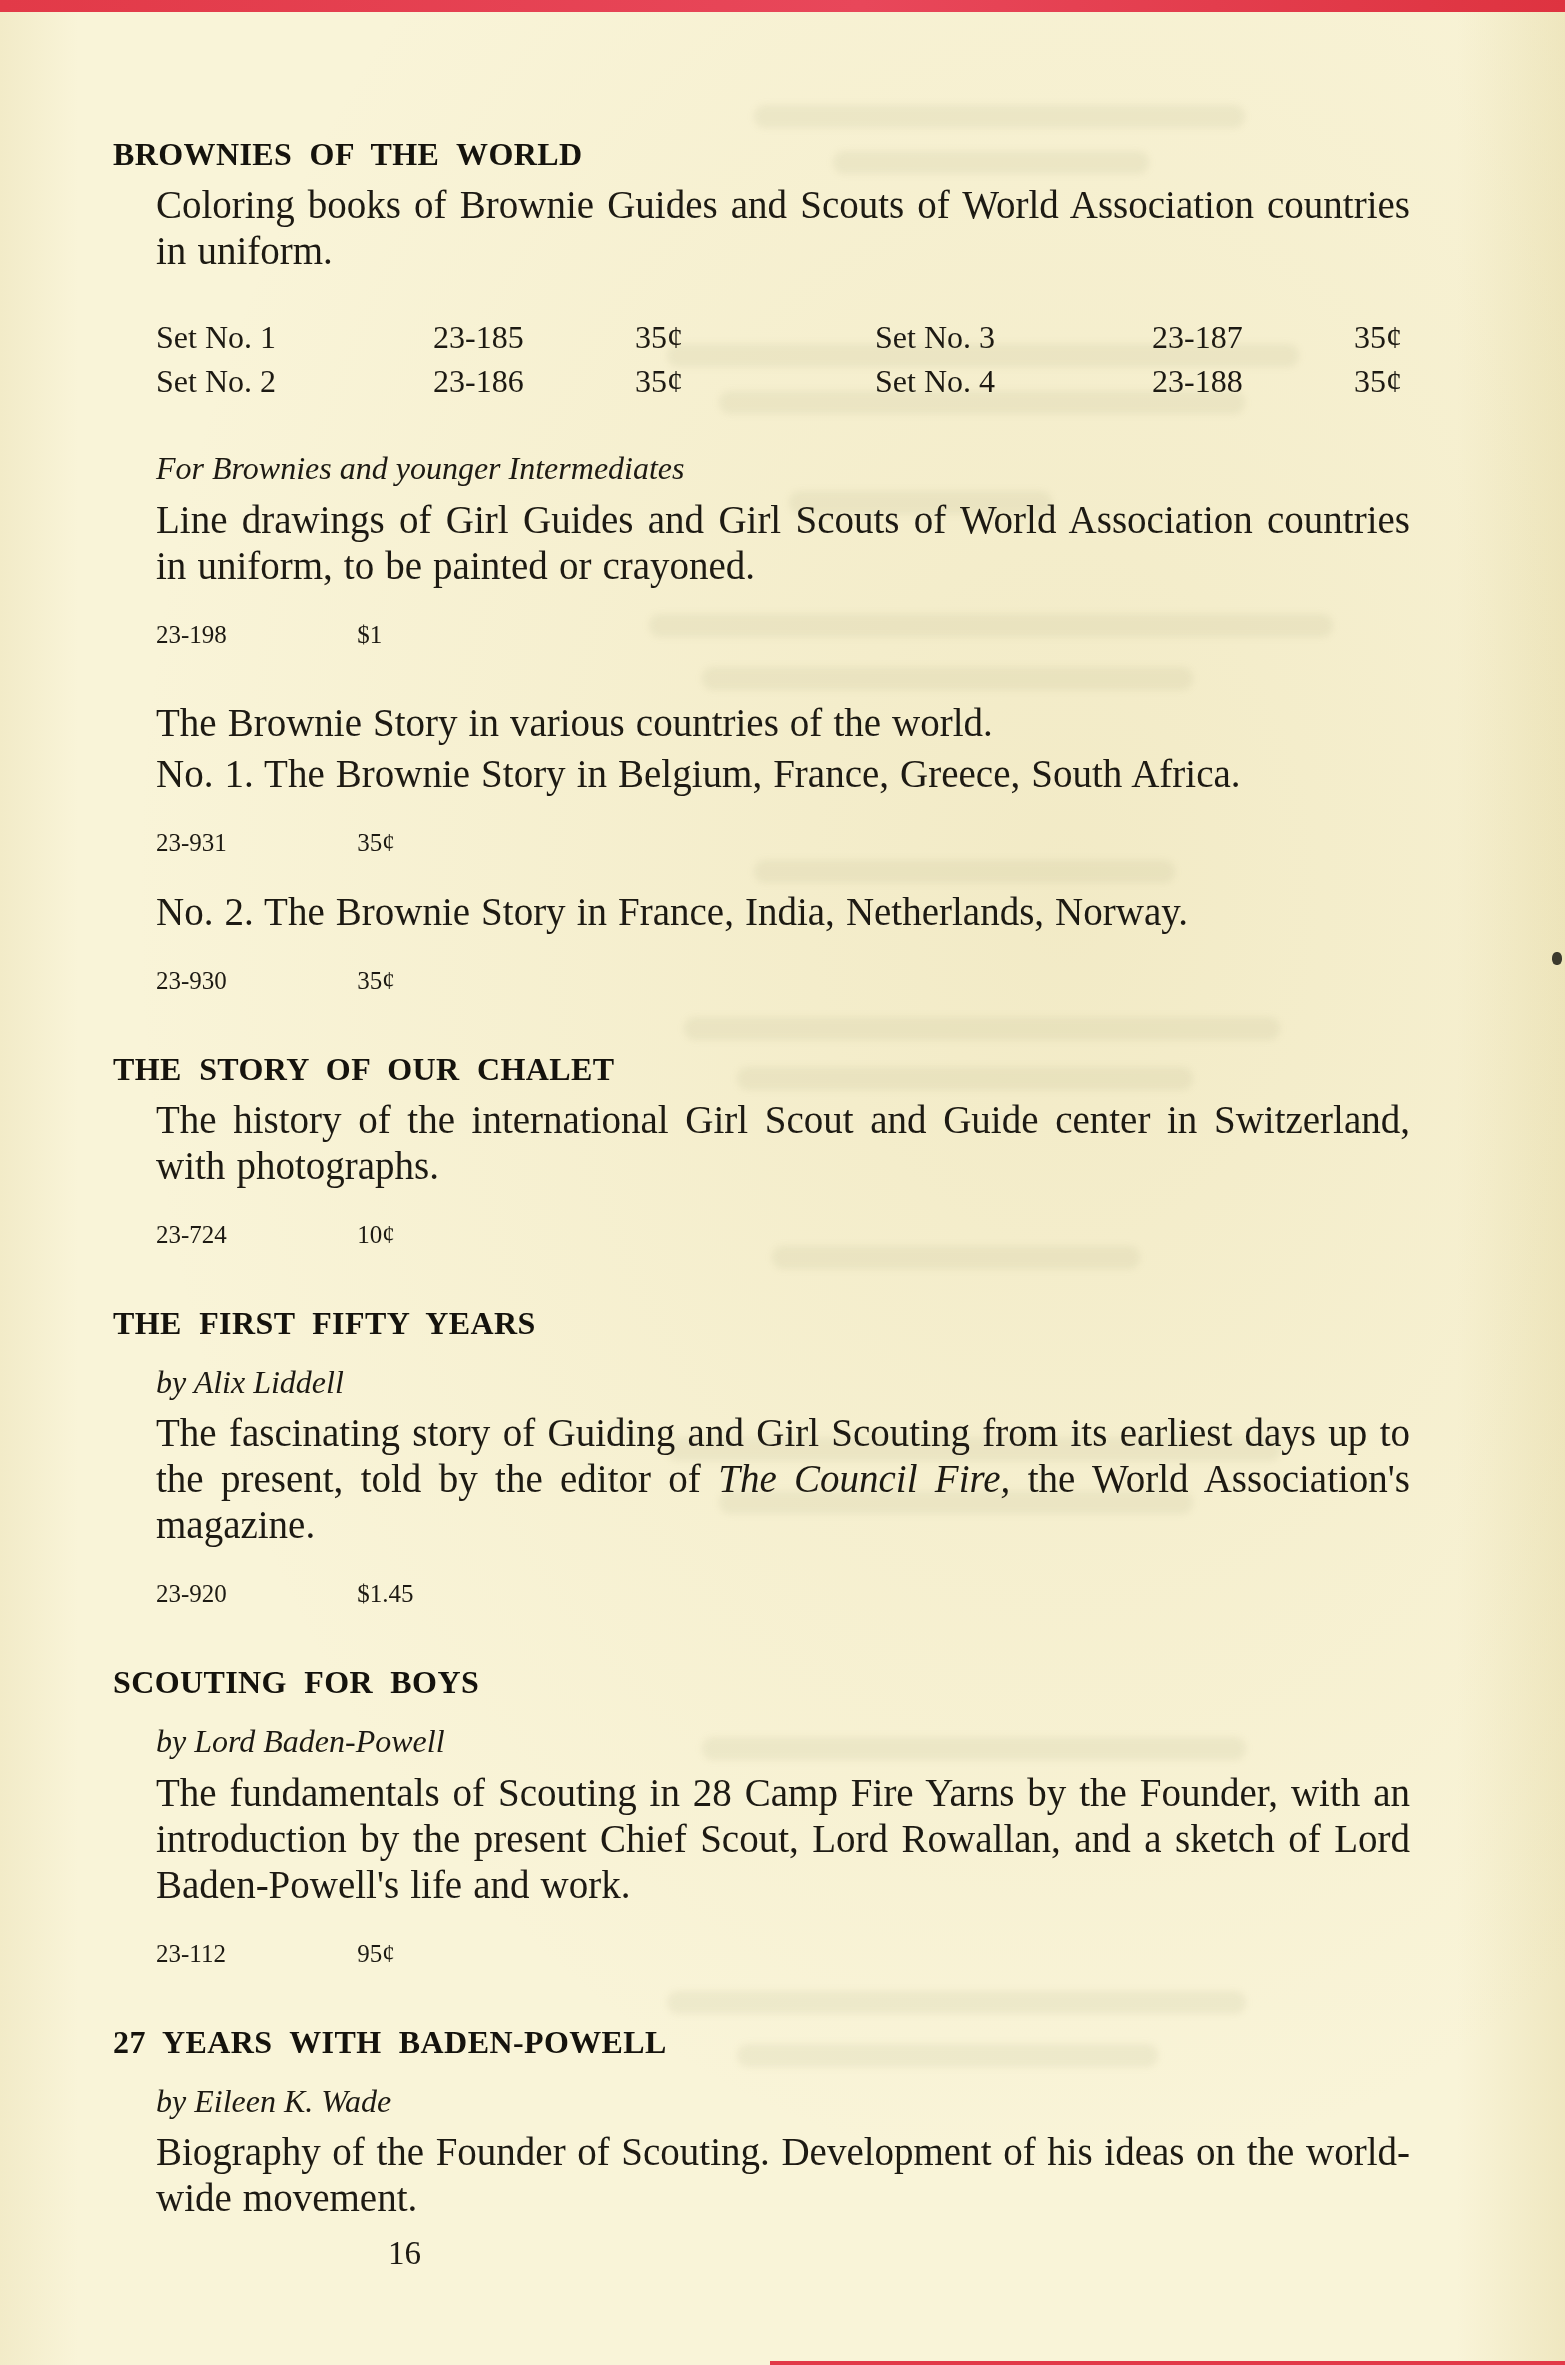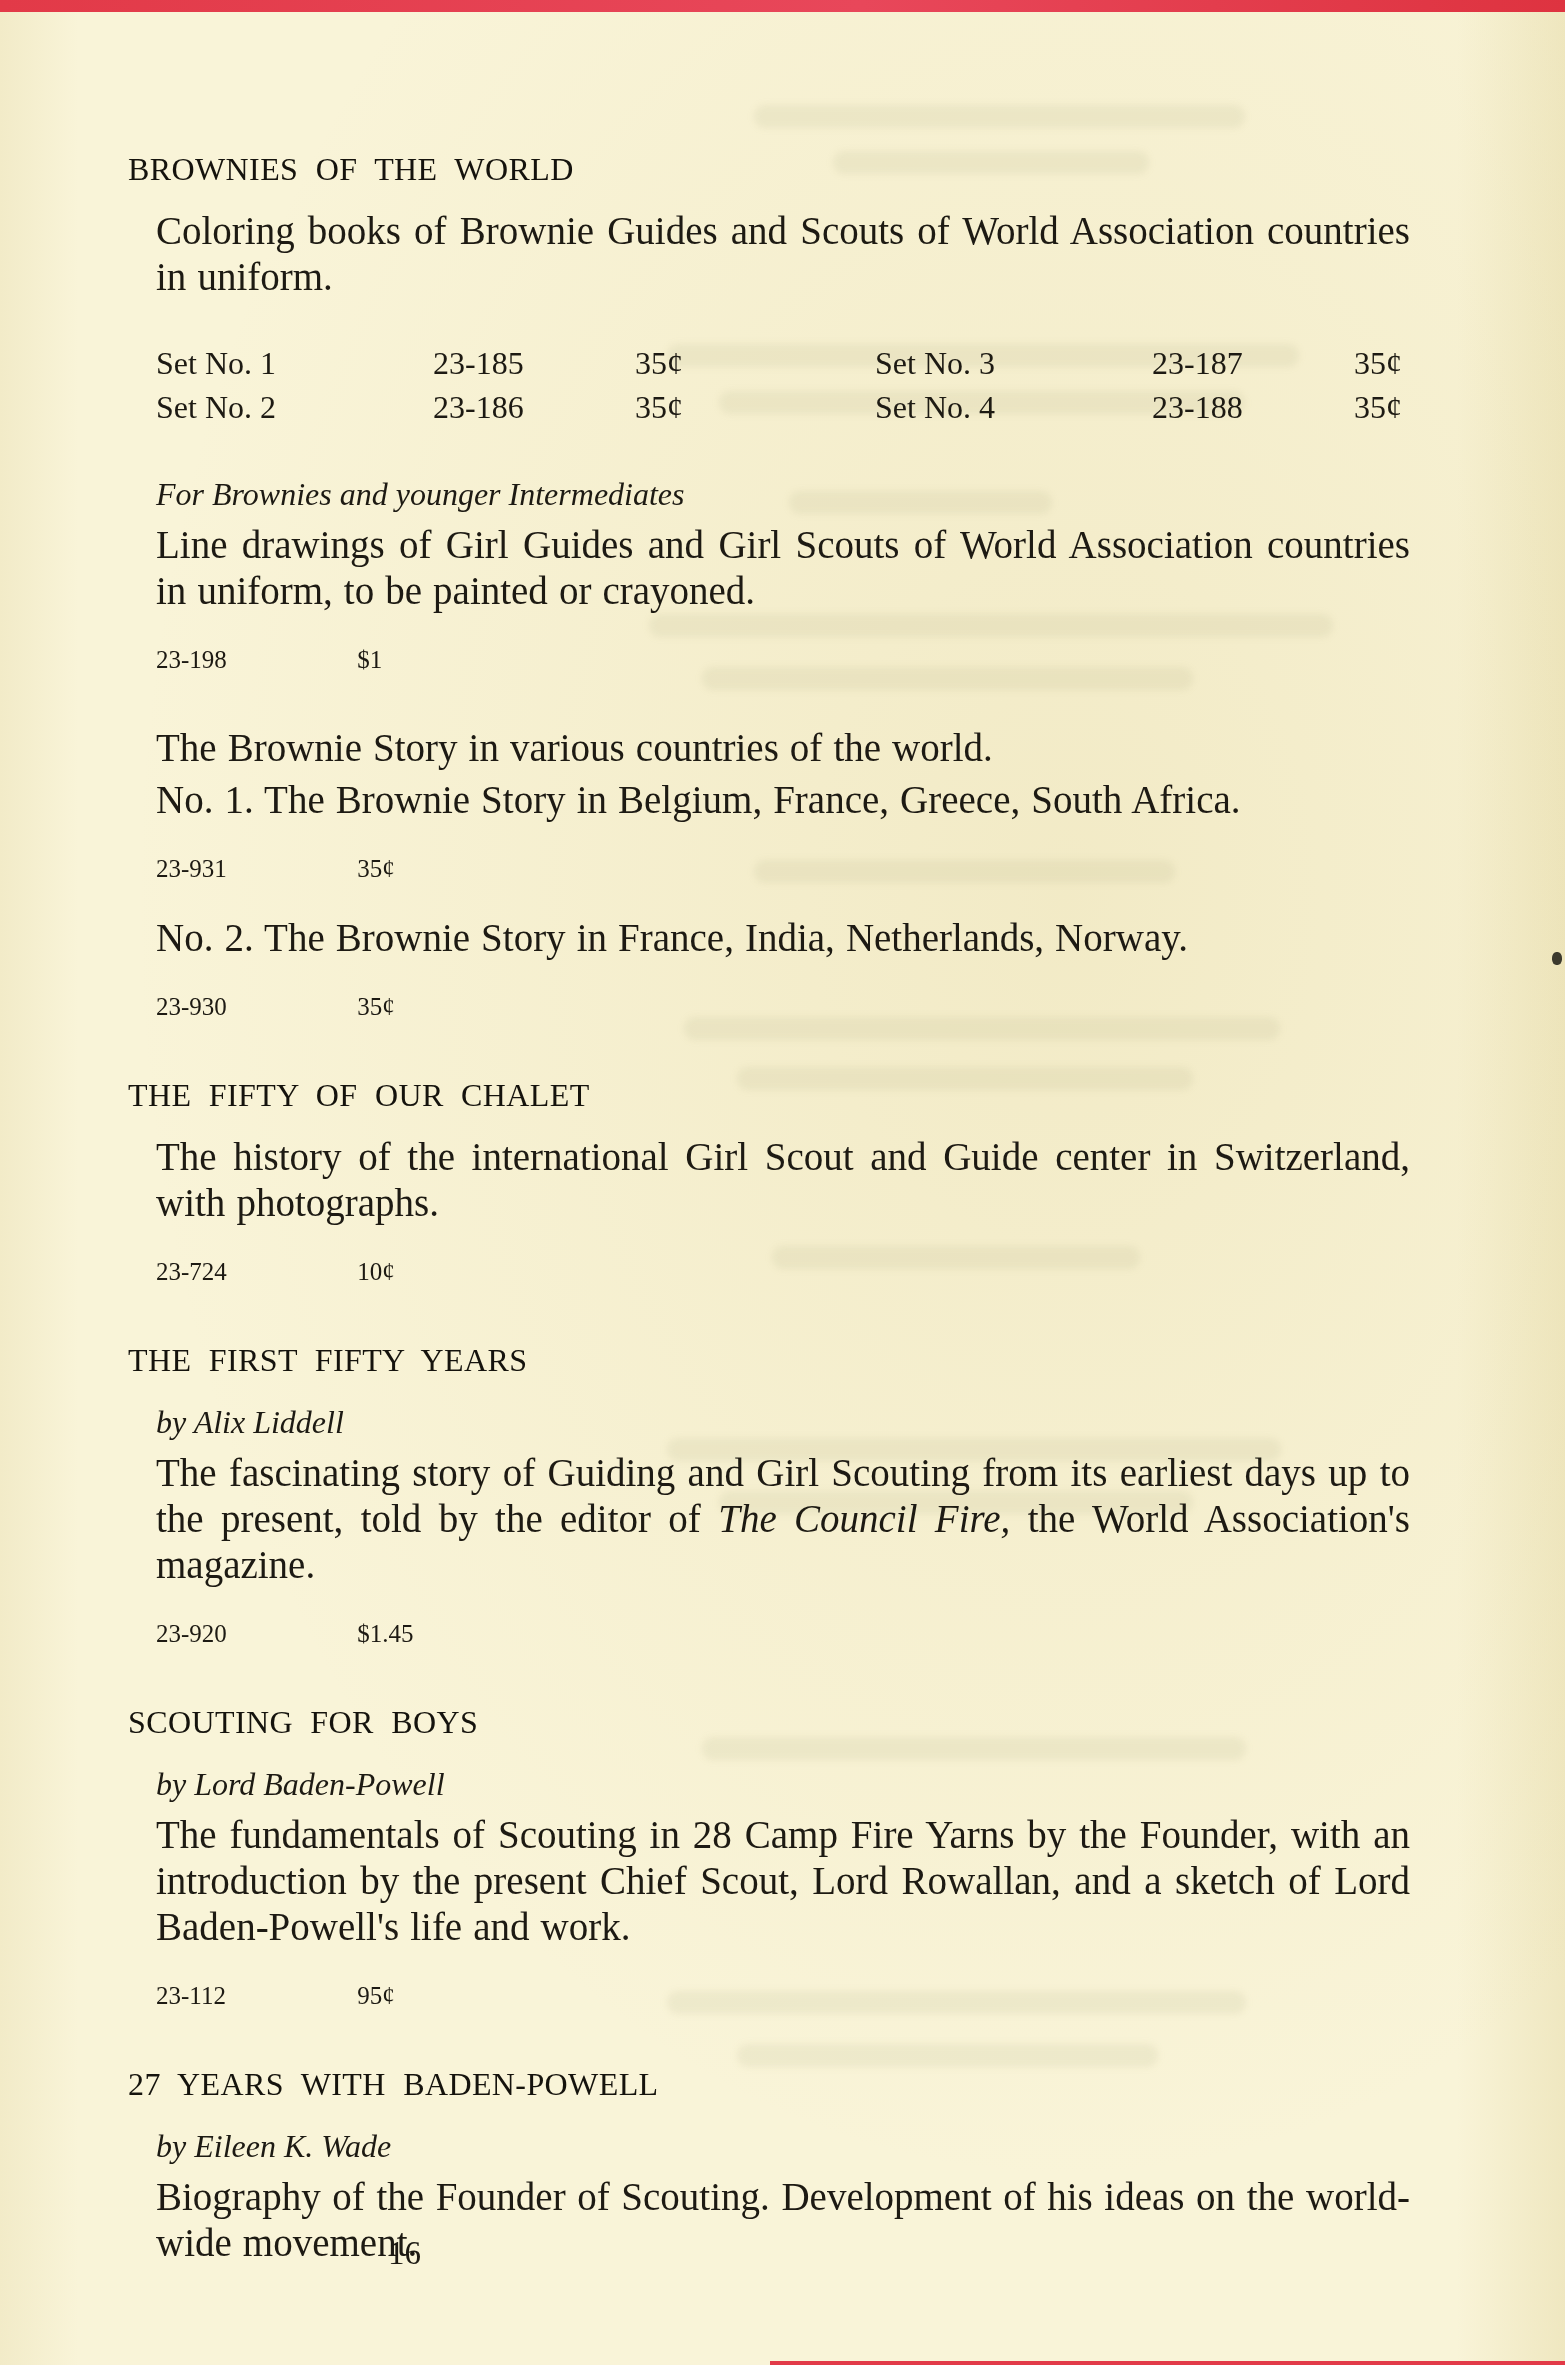--- a/index.html
+++ b/index.html
@@ -33,21 +33,21 @@
   
   .smudge {
     position: absolute; height: 23px; border-radius: 11.4px;
     background: rgba(148,150,96,0.10); filter: blur(3.5px);
   }
   .content {
     position: absolute; left: 112px; top: 130px; width: 1298px;
   }
   .entry { margin-bottom: 42px; }
   .entry h2 {
-    margin: 16px; font-size: 32px; line-height: 46px; font-weight: 400;
+    margin: 1px; font-size: 32px; line-height: 46px; font-weight: 700;
     letter-spacing: 0.4px; word-spacing: 0.28em; color: #15130d;
   }
   .body { margin-left: 44px; }
   .desc {
     margin: 5.3px 0 0 0; font-size: 39px; line-height: 46px;
     text-align: justify; word-spacing: 1.3px;
   }
   .subtitle, .author {
     margin: 13px 0 0 0; font-size: 32px; line-height: 46px; font-style: italic;
   }
@@ -141,21 +141,21 @@
         </p>
         <p class="desc" style="margin-top:23px;">No. 2. The Brownie Story in France, India, Netherlands, Norway.</p>
         <p class="price-line">
           <span class="code">23-930</span>
           <span>35¢</span>
         </p>
       </div>
     </section>
 
     <section class="entry">
-      <h2>THE FIFTY OF OUR CHALET</h2>
+      <h2>THE STORY OF OUR CHALET</h2>
       <div class="body">
         <p class="desc">The history of the international Girl Scout and Guide center in Switzerland, with photographs.</p>
         <p class="price-line">
           <span class="code">23-724</span>
           <span>10¢</span>
         </p>
       </div>
     </section>
 
     <section class="entry">

